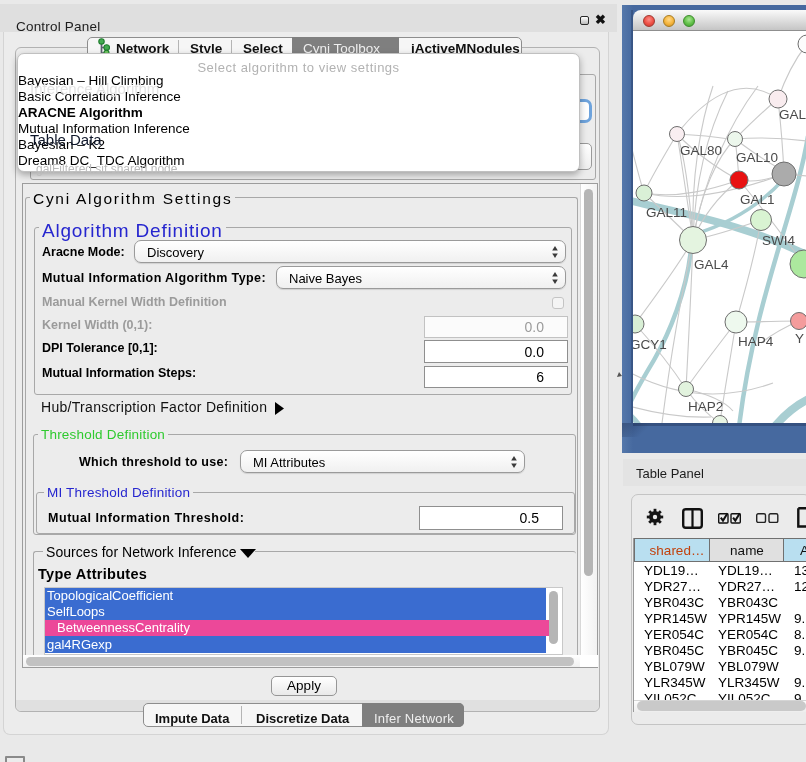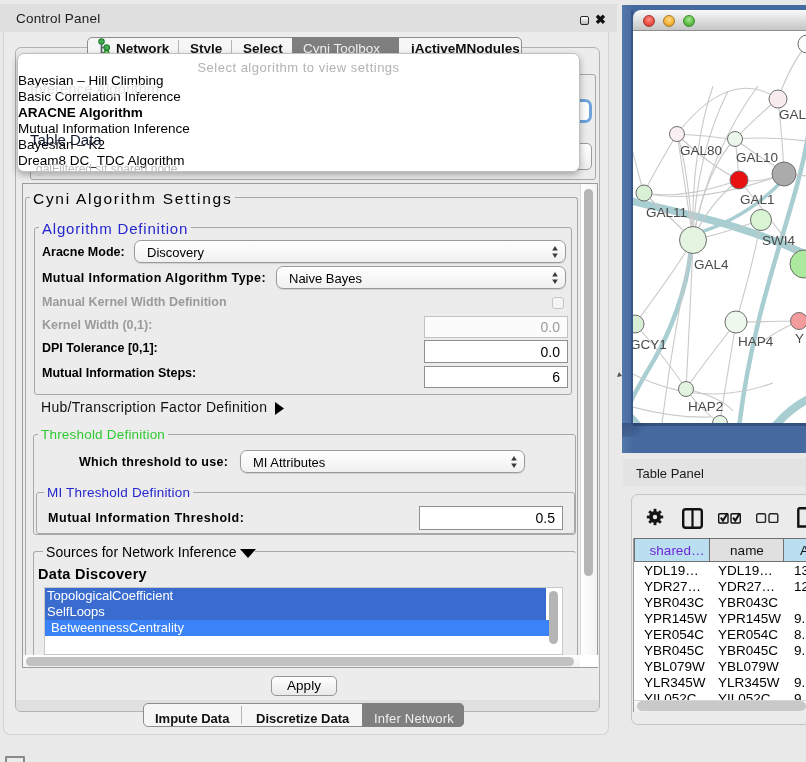--- a/index.html
+++ b/index.html
@@ -8,27 +8,27 @@
 .abs { position:absolute; }
 .b { font-weight:bold; }
 .dis { color:#9b9b9b; }
 .fs { border:1px solid #a8a8a8; border-radius:3px; }
 .fst { position:absolute; top:-8px; background:#ececec; padding:0 3px; white-space:nowrap; }
 .combo { position:absolute; border:1px solid #9a9a9a; border-radius:7px;
   background:linear-gradient(#ffffff,#f0f0f0); box-shadow:0 1px 1px rgba(0,0,0,0.12); }
 .combo .txt { position:absolute; left:12px; top:50%; transform:translateY(-50%); font-size:13px; color:#000; white-space:nowrap; }
 .arr { position:absolute; right:7px; top:50%; transform:translateY(-50%); width:6px; height:12px; }
 .fld { position:absolute; border:1px solid #8f8f8f; background:#fff; font-size:14px; text-align:right; padding-right:6px; }
-.fld span { position:absolute; right:7px; top:50%; transform:translateY(-50%); }
+.fld span { position:absolute; right:23px; top:50%; transform:translateY(-50%); }
 </style>
 </head>
 <body>
 
 <div class="abs" style="left:0px;top:4px;width:617px;height:28px;background:#dfdfdf;"></div>
-<div class="abs" style="left:16px;top:11px;font-size:13.5px;letter-spacing:0.2px;color:#1c1c1c;">Control Panel</div>
+<div class="abs" style="left:16px;top:19px;font-size:13.5px;letter-spacing:0.2px;color:#1c1c1c;">Control Panel</div>
 
 <div class="abs" style="left:580px;top:16px;width:9px;height:9px;border:1.5px solid #2a2a2a;border-radius:2px;background:linear-gradient(#fff,#bbb);"></div>
 <div class="abs" style="left:595px;top:12px;font-size:13px;font-weight:bold;color:#111;">✖</div>
 
 <div class="abs" style="left:3px;top:32px;width:606px;height:703px;background:#ececec;border:1px solid #d4d4d4;border-top:none;border-radius:0 0 7px 7px;"></div>
 
 <div class="abs" style="left:15px;top:47px;width:585px;height:665px;background:#ececec;border:1px solid #b2b2b2;border-radius:6px;"></div>
 <div class="abs" style="left:16px;top:700px;width:583px;height:11px;background:#e0e0e0;border-radius:0 0 6px 6px;"></div>
 
 <div class="abs" style="left:87px;top:37px;width:435px;height:21px;background:#f6f6f6;border:1px solid #8d8d8d;border-radius:5px 5px 0 0;"></div>
@@ -54,21 +54,21 @@
 <div class="abs" style="left:580px;top:183px;width:18px;height:473px;background:linear-gradient(90deg,#ffffff,#f1f1f1);border-left:1px solid #d8d8d8;"></div>
 <div class="abs" style="left:584px;top:189px;width:9px;height:387px;background:#b5b5b5;border-radius:4.5px;"></div>
 
 <div class="abs" style="left:22px;top:183px;width:576px;height:485px;border:1px solid #9c9c9c;"></div>
 
 <div class="abs fs" style="left:25px;top:197px;width:553px;height:470px;border-bottom:none;">
   <div class="fst" style="left:4px;font-size:15.5px;letter-spacing:1.7px;color:#000;">Cyni Algorithm Settings</div>
 </div>
 
 <div class="abs fs" style="left:34px;top:227px;width:538px;height:168px;">
-  <div class="fst" style="left:4px;font-size:15px;letter-spacing:0.8px;color:#2626cf;">Algorithm Definition</div>
+  <div class="fst" style="left:4px;font-size:19px;letter-spacing:0.8px;color:#2626cf;">Algorithm Definition</div>
 </div>
 
 <div class="abs b" style="left:42px;top:245px;font-size:12.5px;">Aracne Mode:</div>
 <div class="combo" style="left:134px;top:240px;width:432px;height:23px;">
   <div class="txt">Discovery</div>
   <svg class="arr" viewBox="0 0 6 12">
       <path d="M3 0 L5.8 4.6 L0.2 4.6 Z" fill="#3a3a3a"></path>
       <path d="M3 12 L5.8 7.4 L0.2 7.4 Z" fill="#3a3a3a"></path>
     </svg>
 </div>
@@ -124,26 +124,27 @@
 <div class="fld" style="left:419px;top:506px;width:144px;height:24px;">
     <span>0.5</span>
   </div>
 
 <div class="abs fs" style="left:33px;top:551px;width:543px;height:116px;border-bottom:none;border-right:none;">
   <div class="fst" style="left:9px;font-size:14px;letter-spacing:0.05px;color:#000;">Sources for Network Inference&nbsp;&nbsp;&nbsp;&nbsp;</div>
 </div>
 <svg class="abs" style="left:240px;top:549px;" width="16" height="9" viewBox="0 0 16 9">
     <path d="M0 0 L16 0 L8 9 Z" fill="#000"></path>
   </svg>
-<div class="abs b" style="left:38px;top:566px;font-size:14.5px;letter-spacing:0.3px;">Data Discovery</div>
+<div class="abs b" style="left:38px;top:566px;font-size:14.5px;letter-spacing:0.3px;">Type Attributes</div>
 
 <div class="abs" style="left:44px;top:587px;width:519px;height:68px;background:#fff;border:1px solid #c8c8c8;overflow:hidden;">
   <div style="background:#3a6cd0;color:#fff;font-size:13px;height:16px;line-height:16px;padding-left:2px;width:501px;">TopologicalCoefficient</div>
   <div style="background:#3a6cd0;color:#fff;font-size:13px;height:16px;line-height:16px;padding-left:2px;width:501px;">SelfLoops</div>
-  <div style="background:#3b82f6;color:#fff;font-size:13px;height:16px;line-height:16px;padding-left:6px;width:505px;">BetweennessCentrality</div>
+  <div style="background:#ec4899;color:#fff;font-size:13px;height:16px;line-height:16px;padding-left:12px;width:505px;">BetweennessCentrality</div>
+  <div style="background:#3a6cd0;color:#fff;font-size:13px;height:17px;line-height:17px;padding-left:2px;width:501px;">gal4RGexp</div>
 </div>
 <div class="abs" style="left:549px;top:591px;width:9px;height:53px;background:#b5b5b5;border-radius:4.5px;"></div>
 
 <div class="abs" style="left:23px;top:655px;width:557px;height:12px;background:linear-gradient(#ffffff,#f0f0f0);"></div>
 <div class="abs" style="left:26px;top:657px;width:548px;height:9px;background:#c2c2c2;border-radius:4.5px;"></div>
 <div class="abs" style="left:580px;top:655px;width:18px;height:12px;background:#fff;"></div>
 
 <div class="abs" style="left:271px;top:676px;width:66px;height:20px;border:1px solid #969696;border-radius:5px;background:linear-gradient(#ffffff,#e9e9e9);text-align:center;font-size:13.5px;line-height:18px;color:#000;">Apply</div>
 
 <div class="abs" style="left:143px;top:703px;width:321px;height:24px;background:#f6f6f6;border:1px solid #8d8d8d;border-radius:5px;"></div>
@@ -301,21 +302,21 @@
   <rect x="13" y="0.7" width="8.8" height="8.8" rx="1.5" fill="none" stroke="#222" stroke-width="1.4"></rect>
 </svg>
 <svg class="abs" style="left:797px;top:507px;" width="9" height="21" viewBox="0 0 9 21">
   <path d="M1.3 1.3 L10 1.3 M1.3 1.3 L1.3 19.5 L10 19.5" fill="none" stroke="#111" stroke-width="2.4"></path>
 </svg>
 
 <div class="abs" style="left:633px;top:538px;width:173px;height:174px;background:#fff;border-left:1px solid #9a9a9a;"></div>
 <div class="abs" style="left:634px;top:538px;width:76px;height:24px;background:#b9dff0;border:1px solid #707070;"></div>
 <div class="abs" style="left:710px;top:538px;width:74px;height:24px;background:#e0e0e0;border:1px solid #707070;border-left:none;"></div>
 <div class="abs" style="left:784px;top:538px;width:22px;height:24px;background:#b9dff0;border:1px solid #707070;border-left:none;border-right:none;"></div>
-<div class="abs" style="left:634px;top:543px;width:86px;text-align:center;font-size:13.5px;color:#6d28d9;">shared…</div>
+<div class="abs" style="left:634px;top:543px;width:86px;text-align:center;font-size:13.5px;color:#c2410c;">shared…</div>
 <div class="abs" style="left:710px;top:543px;width:74px;text-align:center;font-size:13.5px;color:#111;">name</div>
 <div class="abs" style="left:800px;top:543px;font-size:13.5px;color:#111;">Av</div>
 
 <div class="abs" style="left:644px;top:563px;font-size:13.5px;color:#000;line-height:16px;white-space:pre;">YDL19…
 YDR27…
 YBR043C
 YPR145W
 YER054C
 YBR045C
 YBL079W

